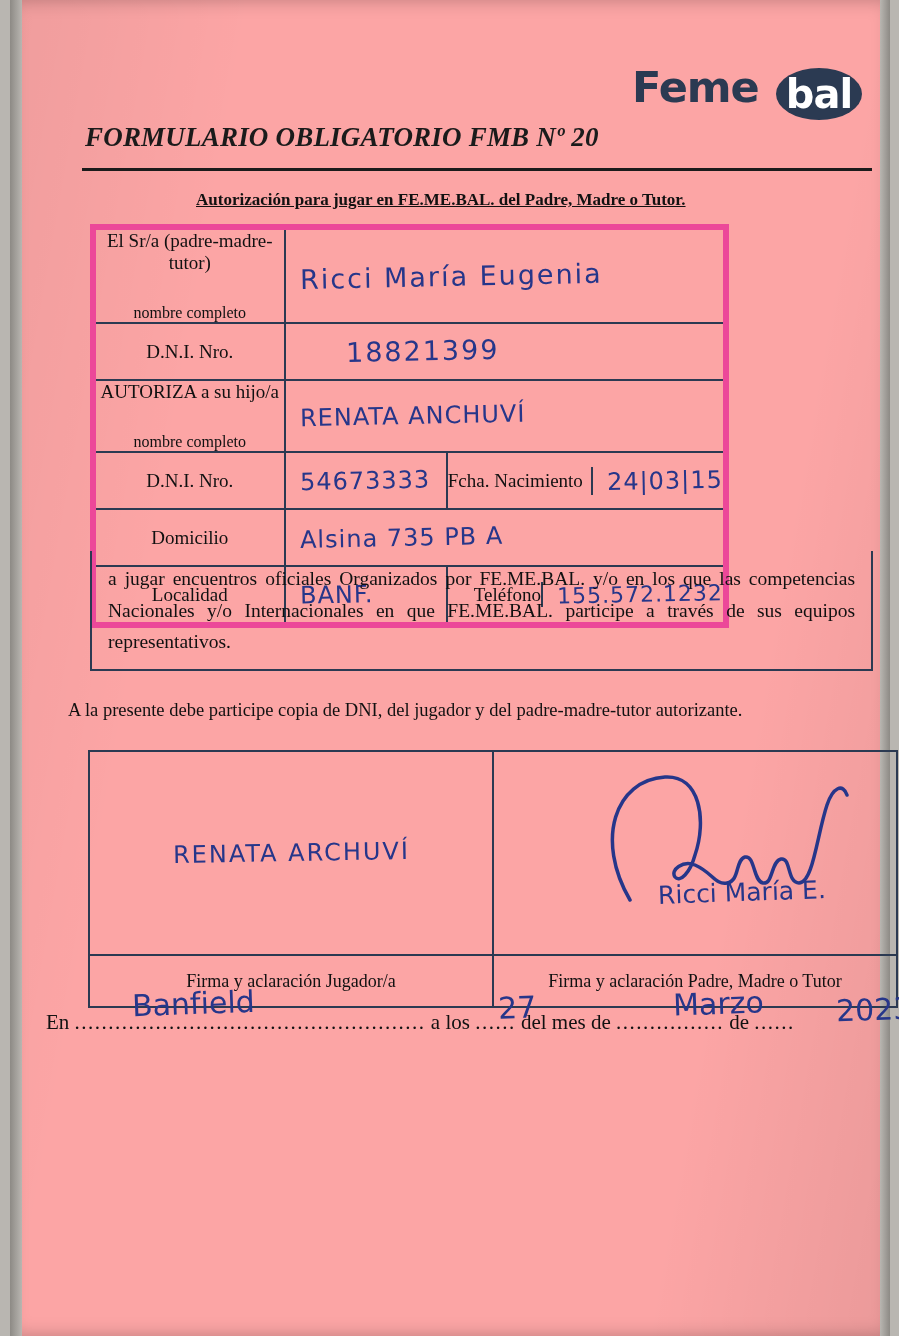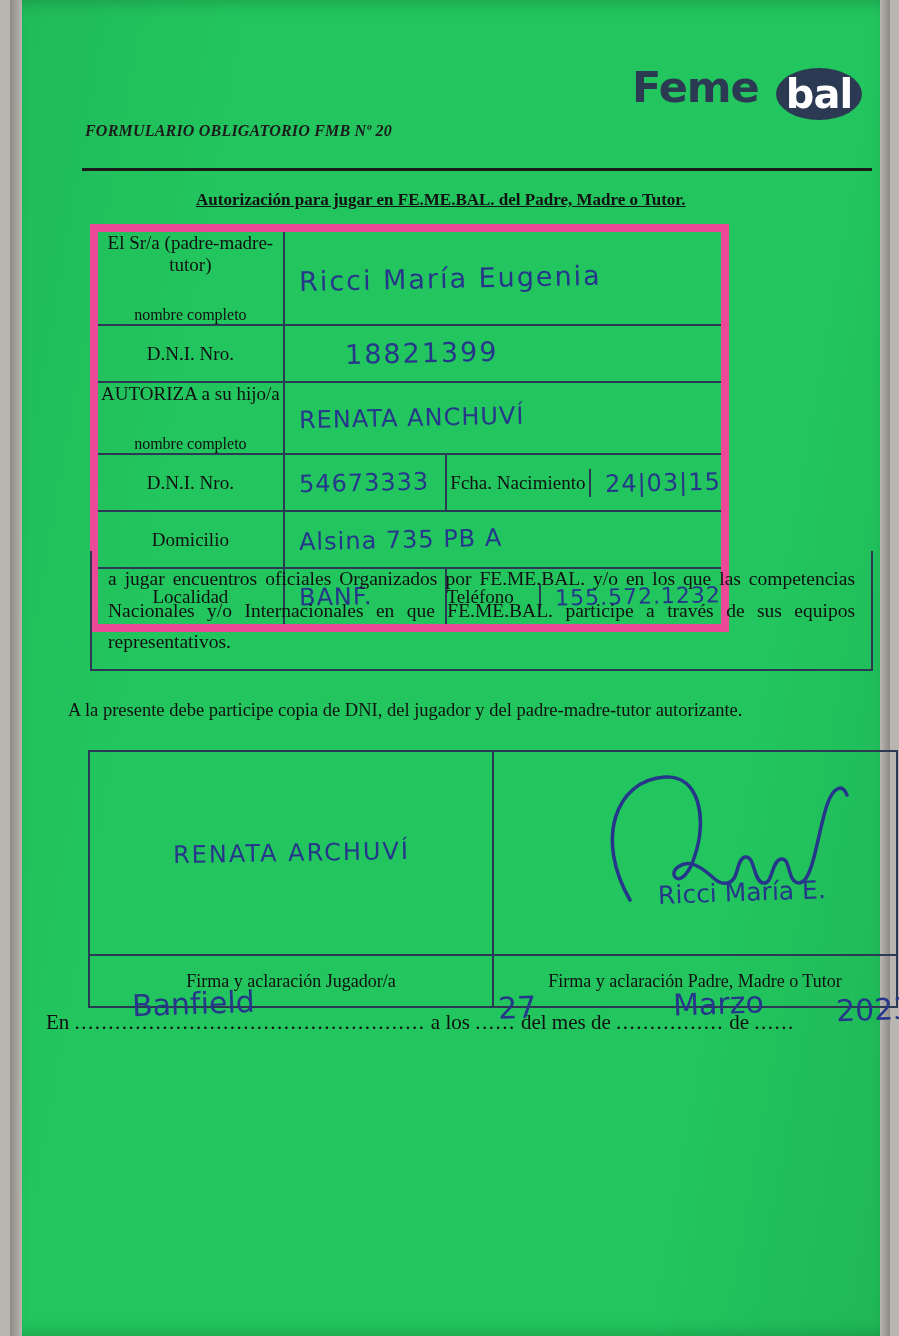--- a/index.html
+++ b/index.html
@@ -14,21 +14,21 @@
     font-family: "Liberation Serif", serif;
   }
 
   
   .sheet {
     position: absolute;
     left: 10px;
     top: 0px;
     width: 880px;
     height: 1336px;
-    background: #22c55e;
+    background: #fca5a5;
     box-shadow: 0 0 18px rgba(0,0,0,0.25) inset;
   }
   .sheet:before {
     
     content: "";
     position: absolute;
     inset: 0;
     background: linear-gradient(100deg, rgba(0,0,0,0.05) 0%, rgba(255,255,255,0.0) 22%, rgba(255,255,255,0.0) 78%, rgba(0,0,0,0.07) 100%);
     pointer-events: none;
   }
@@ -80,21 +80,21 @@
   }
 
   
   .form-title {
     position: absolute;
     left: 75px;
     top: 122px;
     font-family: "Liberation Serif", serif;
     font-style: italic;
     font-weight: bold;
-    font-size: 16px;
+    font-size: 27px;
     color: #1b1b1b;
     letter-spacing: 0.2px;
   }
   .rule {
     position: absolute;
     left: 72px;
     top: 168px;
     width: 790px;
     height: 3px;
     background: #1b1b1b;
@@ -110,21 +110,21 @@
     color: #111;
     text-decoration: underline;
   }
 
   
   .table {
     position: absolute;
     left: 80px;
     top: 224px;
     width: 639px;
-    border: 8px solid #ec4899;
+    border: 6px solid #ec4899;
     border-collapse: collapse;
   }
   .table td {
     border: 2px solid #2b3a52;
     vertical-align: middle;
     font-size: 19px;
     color: #111;
     padding: 0;
   }
   .lbl {
@@ -292,21 +292,21 @@
     </tr>
     <tr>
       <td class="lbl cell-h">D.N.I. Nro.</td>
       <td style="width:180px;">
         <span class="hand sm">54673333</span>
       </td>
       <td style="width:307px; padding:0;">
         <table style="border-collapse:collapse; width:100%; border:none;">
           <tbody>
                 <tr>
-            <td style="border:none; text-align:center; width:60%; font-size:19px;">Fcha. Nacimiento</td>
+            <td style="border:none; width:60%; font-size:19px;">Fcha. Nacimiento</td>
             <td style="border:none; border-left:2px solid #2b3a52; width:40%;">
               <span class="hand sm">24|03|15</span>
             </td>
           </tr>
         </tbody>
             </table>
       </td>
     </tr>
     <tr>
       <td class="lbl cell-h">Domicilio</td>
@@ -316,21 +316,21 @@
     </tr>
     <tr>
       <td class="lbl cell-h">Localidad</td>
       <td>
         <span class="hand sm">BANF.</span>
       </td>
       <td style="padding:0;">
         <table style="border-collapse:collapse; width:100%; border:none;">
           <tbody>
                 <tr>
-            <td style="border:none; text-align:left; width:58%; font-size:19px;">Teléfono</td>
+            <td style="border:none; text-align:right; width:58%; font-size:19px;">Teléfono</td>
             <td style="border:none; border-left:2px solid #2b3a52; width:42%;">
               <span class="hand xs">155.572.1232</span>
             </td>
           </tr>
         </tbody>
             </table>
       </td>
     </tr>
   </tbody>
     </table>

